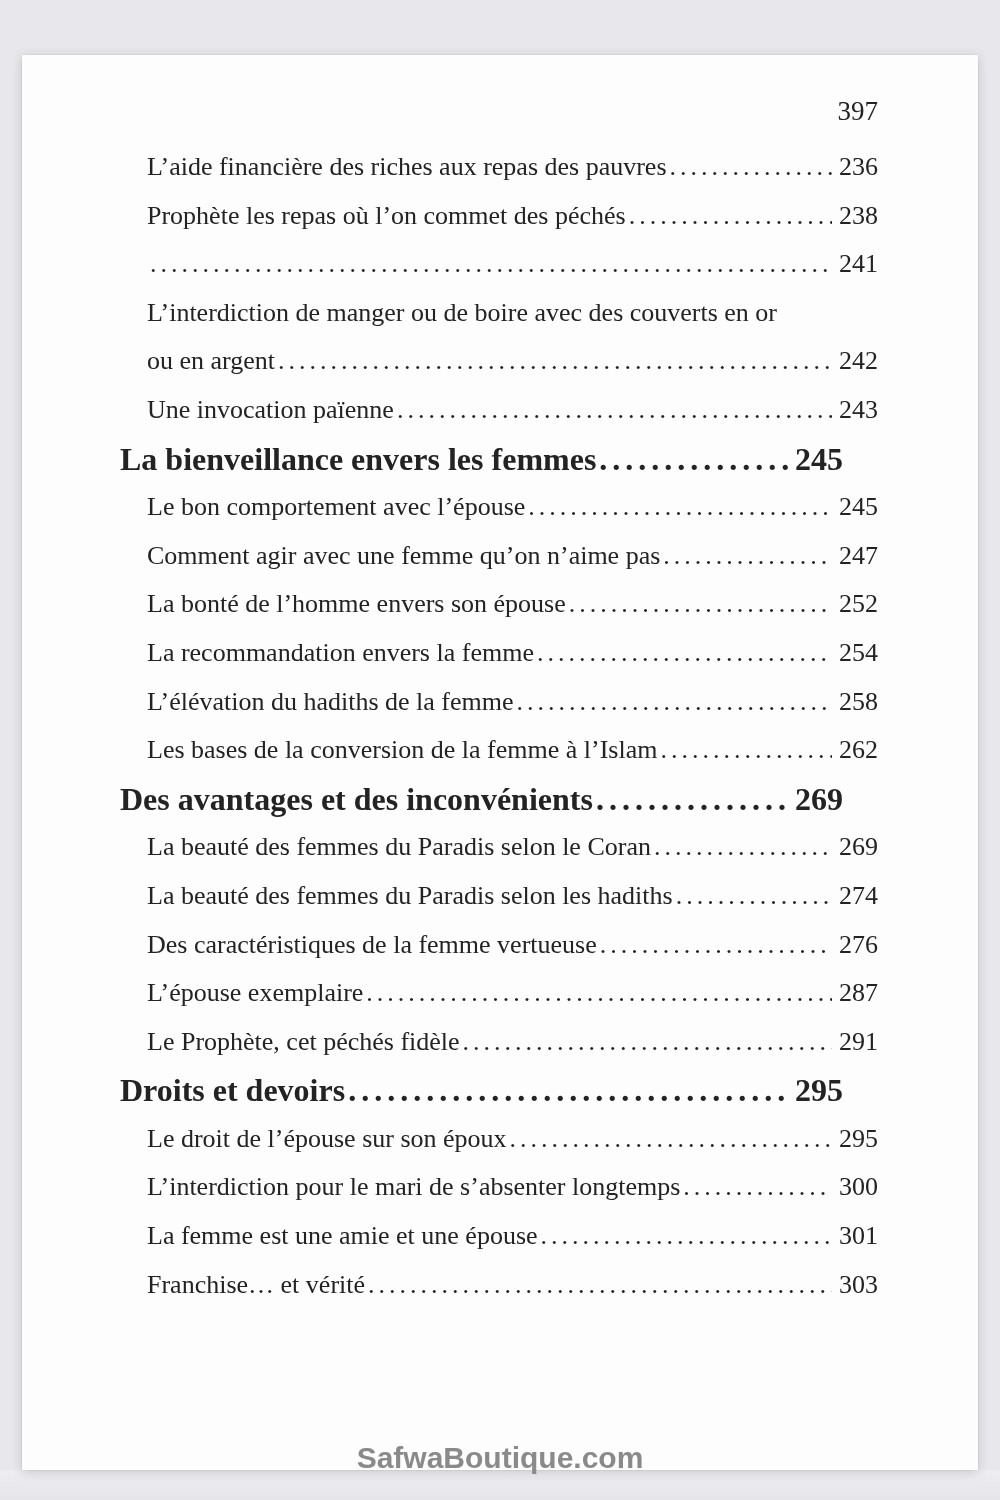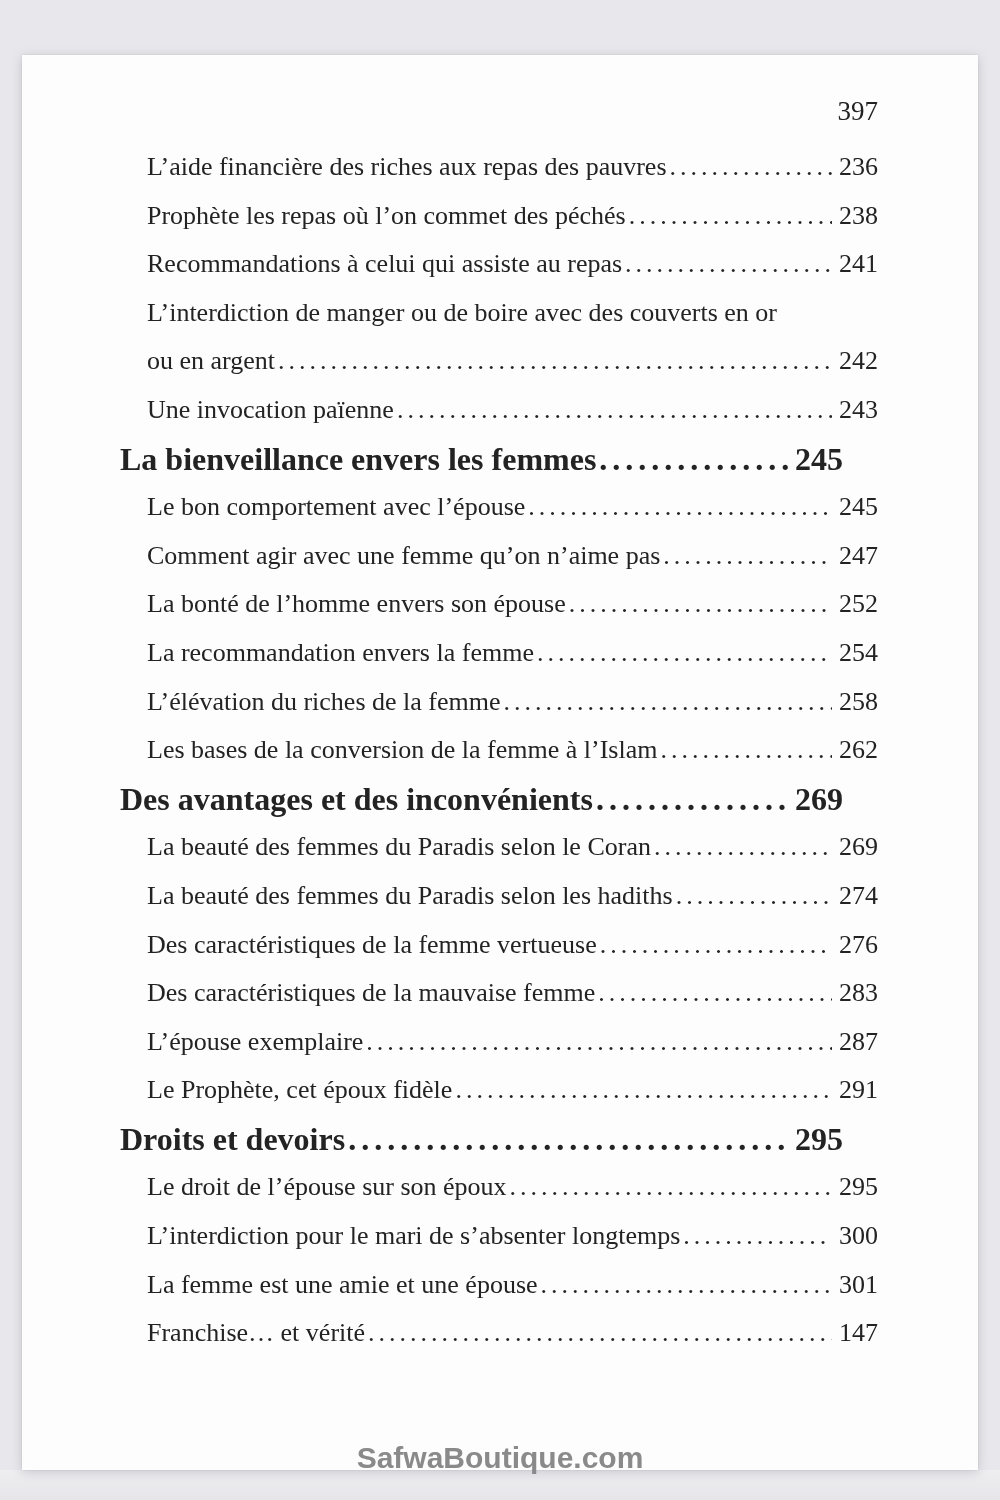--- a/index.html
+++ b/index.html
@@ -95,21 +95,20 @@
           <span class="title">L’aide financière des riches aux repas des pauvres</span>
           <span class="leader"></span>
           <span class="pagenum">236</span>
         </div>
         <div class="row sub">
           <span class="title">Prophète les repas où l’on commet des péchés</span>
           <span class="leader"></span>
           <span class="pagenum">238</span>
         </div>
         <div class="row sub">
-          <span class="title">Recommandations à celui qui assiste au repas </span>
           <span class="leader"></span>
           <span class="pagenum">241</span>
         </div>
         <div class="row sub">
           <span class="title">L’interdiction de manger ou de boire avec des couverts en or</span>
         </div>
         <div class="row sub">
           <span class="title">ou en argent</span>
           <span class="leader"></span>
           <span class="pagenum">242</span>
@@ -138,21 +137,21 @@
           <span class="title">La bonté de l’homme envers son épouse </span>
           <span class="leader"></span>
           <span class="pagenum">252</span>
         </div>
         <div class="row sub">
           <span class="title">La recommandation envers la femme </span>
           <span class="leader"></span>
           <span class="pagenum">254</span>
         </div>
         <div class="row sub">
-          <span class="title">L’élévation du riches de la femme</span>
+          <span class="title">L’élévation du hadiths de la femme</span>
           <span class="leader"></span>
           <span class="pagenum">258</span>
         </div>
         <div class="row sub">
           <span class="title">Les bases de la conversion de la femme à l’Islam</span>
           <span class="leader"></span>
           <span class="pagenum">262</span>
         </div>
         <div class="row section">
           <span class="title">Des avantages et des inconvénients</span>
@@ -168,31 +167,26 @@
           <span class="title">La beauté des femmes du Paradis selon les hadiths </span>
           <span class="leader"></span>
           <span class="pagenum">274</span>
         </div>
         <div class="row sub">
           <span class="title">Des caractéristiques de la femme vertueuse</span>
           <span class="leader"></span>
           <span class="pagenum">276</span>
         </div>
         <div class="row sub">
-          <span class="title">Des caractéristiques de la mauvaise femme </span>
-          <span class="leader"></span>
-          <span class="pagenum">283</span>
-        </div>
-        <div class="row sub">
           <span class="title">L’épouse exemplaire </span>
           <span class="leader"></span>
           <span class="pagenum">287</span>
         </div>
         <div class="row sub">
-          <span class="title">Le Prophète, cet époux fidèle</span>
+          <span class="title">Le Prophète, cet péchés fidèle</span>
           <span class="leader"></span>
           <span class="pagenum">291</span>
         </div>
         <div class="row section">
           <span class="title">Droits et devoirs</span>
           <span class="leader"></span>
           <span class="pagenum">295</span>
         </div>
         <div class="row sub">
           <span class="title">Le droit de l’épouse sur son époux</span>
@@ -205,19 +199,19 @@
           <span class="pagenum">300</span>
         </div>
         <div class="row sub">
           <span class="title">La femme est une amie et une épouse</span>
           <span class="leader"></span>
           <span class="pagenum">301</span>
         </div>
         <div class="row sub">
           <span class="title">Franchise… et vérité</span>
           <span class="leader"></span>
-          <span class="pagenum">147</span>
+          <span class="pagenum">303</span>
         </div>
       </div>
   </div>
 
   <div class="watermark">SafwaBoutique.com</div>
 </div>
 
 </body></html>

